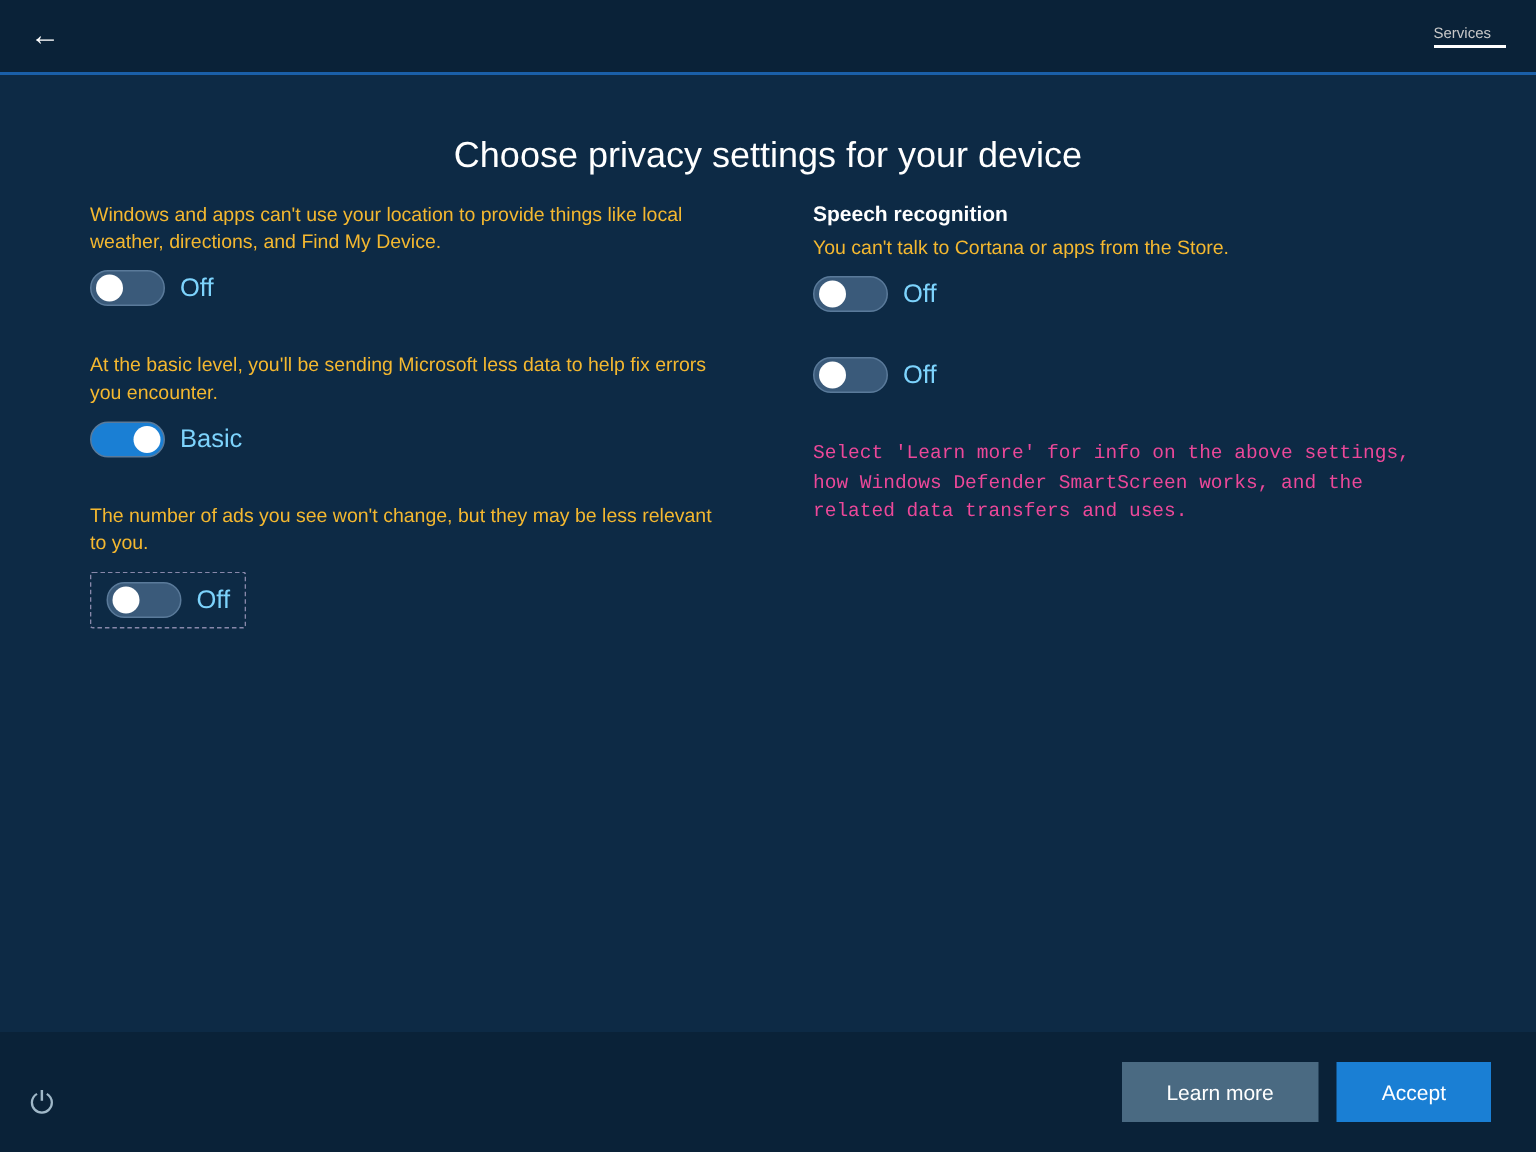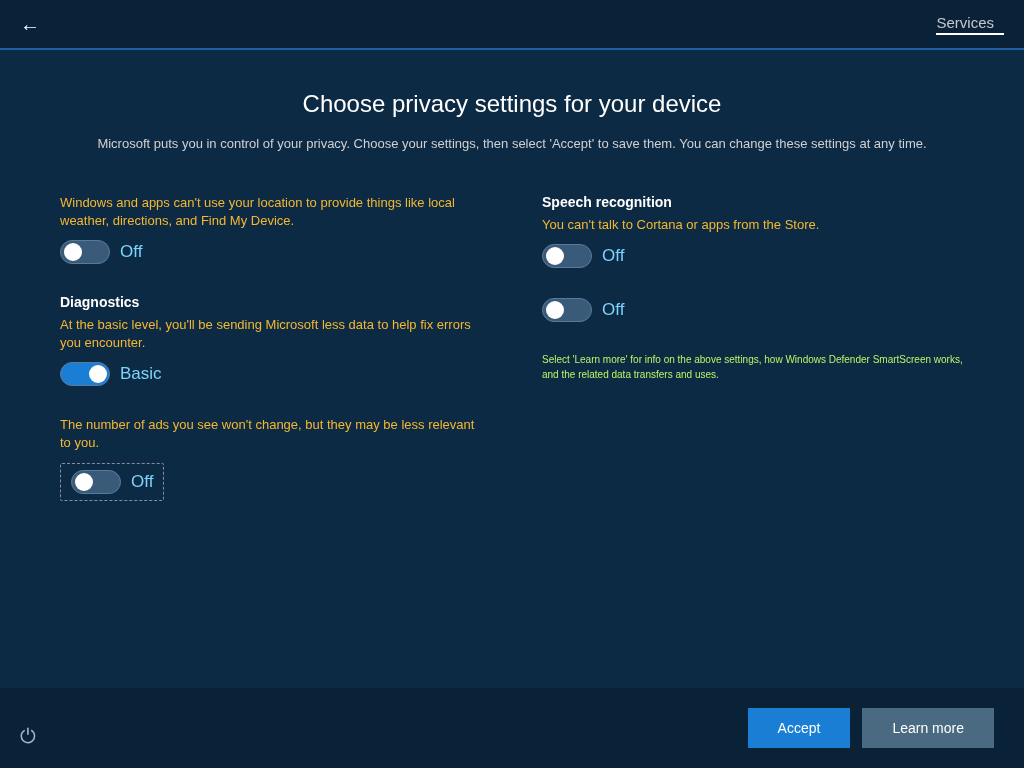--- a/index.html
+++ b/index.html
@@ -26,21 +26,21 @@
     }
     .topbar-back {
       color: #ffffff;
       cursor: pointer;
       font-size: 20px;
       display: flex;
       align-items: center;
     }
     .topbar-title {
       color: #c8c8c8;
-      font-size: 15px;
+      font-size: 10px;
       margin-right: 10px;
     }
 
     
     .main-content {
       padding: 40px 60px 20px 60px;
     }
 
     .page-title {
       font-size: 24px;
@@ -131,24 +131,25 @@
       border: 1px dashed #8888aa;
       padding: 6px 10px;
       display: inline-flex;
       align-items: center;
       gap: 10px;
       border-radius: 2px;
     }
 
     
     .bottom-info {
-      font-size: 10px;
-      color: #bef264;
+      font-size: 13px;
+      color: #ec4899;
       line-height: 1.5;
       margin-top: 5px;
+      font-family: Liberation Mono, monospace;
     }
 
     
     .footer {
       position: absolute;
       bottom: 0;
       left: 0;
       right: 0;
       height: 80px;
       background-color: #0a2238;
@@ -212,38 +213,36 @@
   </div>
   <div class="topbar-tab">
     <span class="topbar-title">Services</span>
     <div class="topbar-tab-underline"></div>
   </div>
 </div>
 
 <div class="main-content">
 
   <h1 class="page-title">Choose privacy settings for your device</h1>
-  <p class="page-subtitle">Microsoft puts you in control of your privacy. Choose your settings, then select 'Accept' to save them. You can change these settings at any time.</p>
 
   <div class="settings-grid">
 
     <div>
 
       <div class="setting-item">
         <div class="setting-desc">Windows and apps can't use your location to provide things like local weather, directions, and Find My Device.</div>
         <div class="toggle-row">
           <div class="toggle">
             <div class="toggle-knob"></div>
           </div>
           <span class="toggle-label">Off</span>
         </div>
       </div>
 
       <div class="setting-item">
-        <div class="setting-title">Diagnostics</div>
         <div class="setting-desc">At the basic level, you'll be sending Microsoft less data to help fix errors you encounter.</div>
         <div class="toggle-row">
           <div class="toggle on">
             <div class="toggle-knob"></div>
           </div>
           <span class="toggle-label">Basic</span>
         </div>
       </div>
 
       <div class="setting-item">
@@ -286,15 +285,15 @@
 
     </div>
   </div>
 
 </div>
 
 <div class="footer">
   <div class="footer-left">
     <span class="power-icon">⏻</span>
   </div>
+  <button class="btn btn-secondary">Learn more</button>
   <button class="btn btn-primary">Accept</button>
-  <button class="btn btn-secondary">Learn more</button>
 </div>
 
 </body></html>

